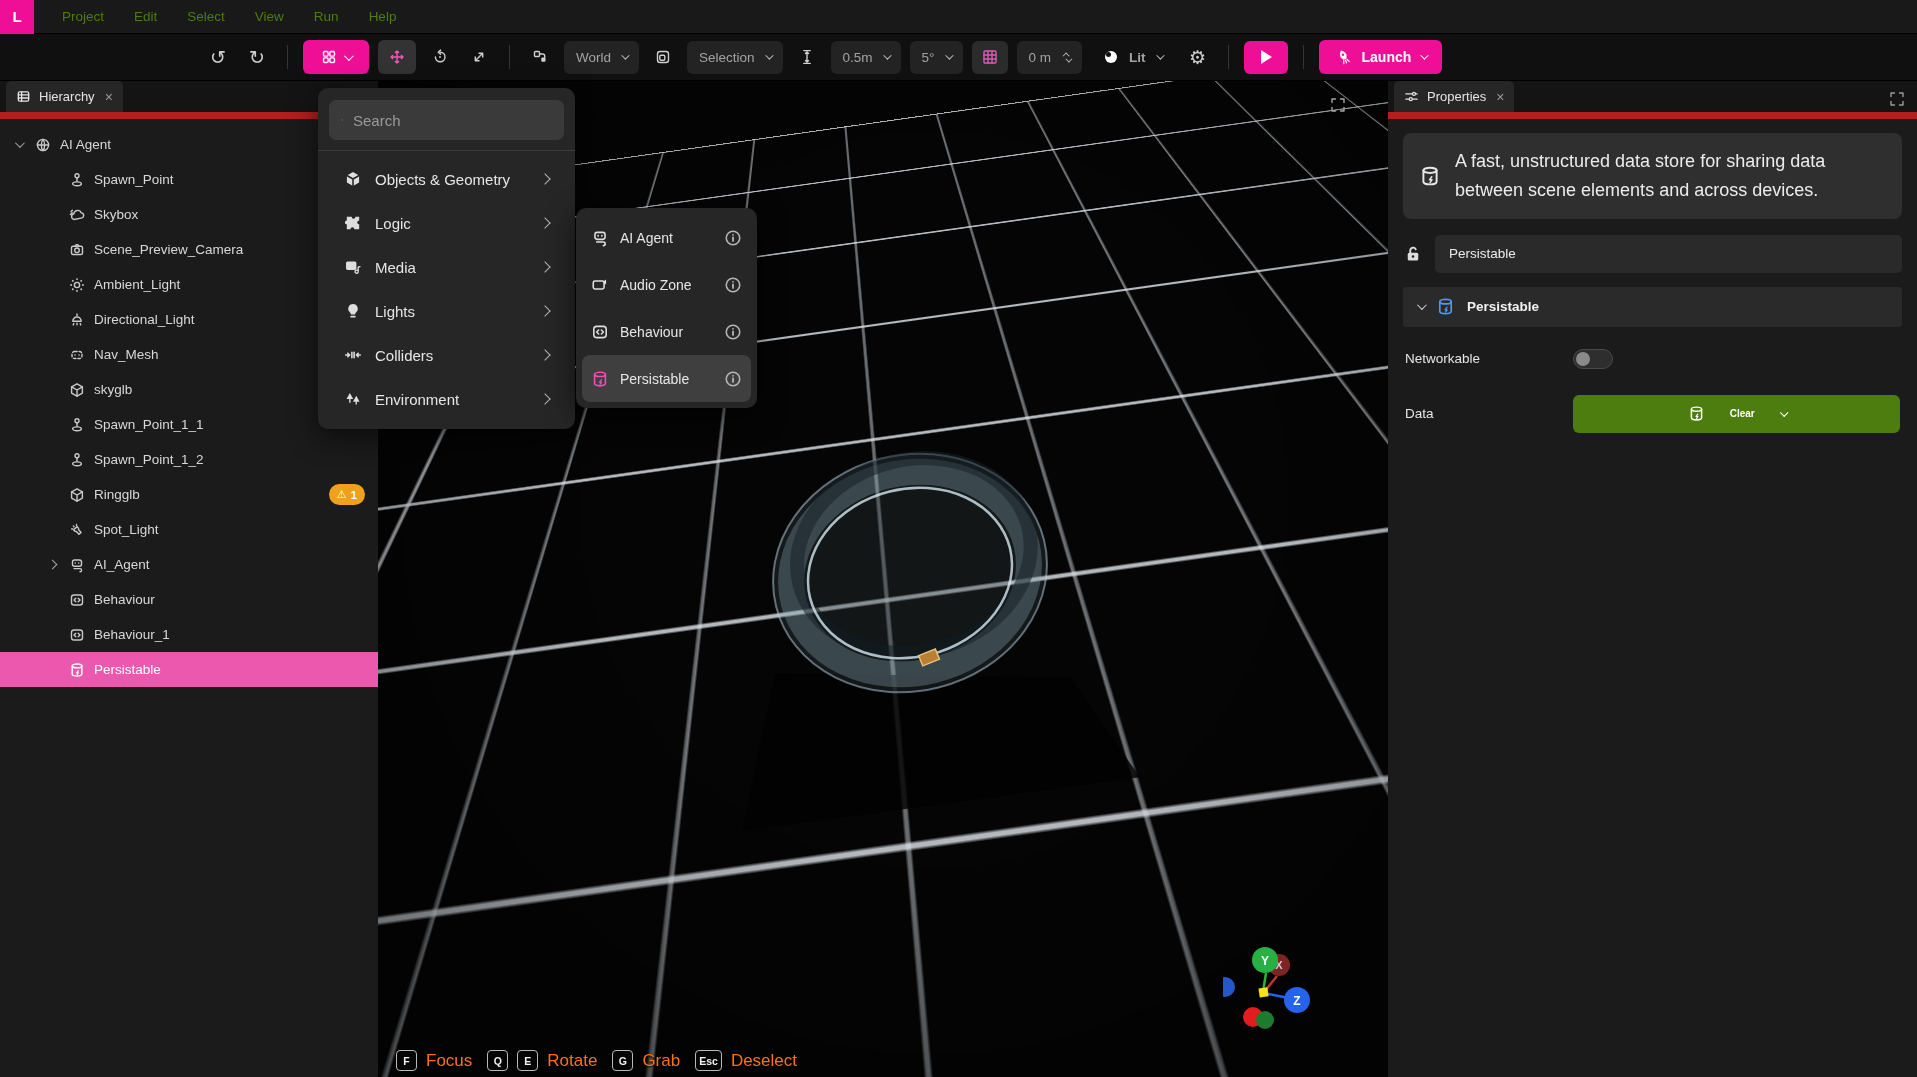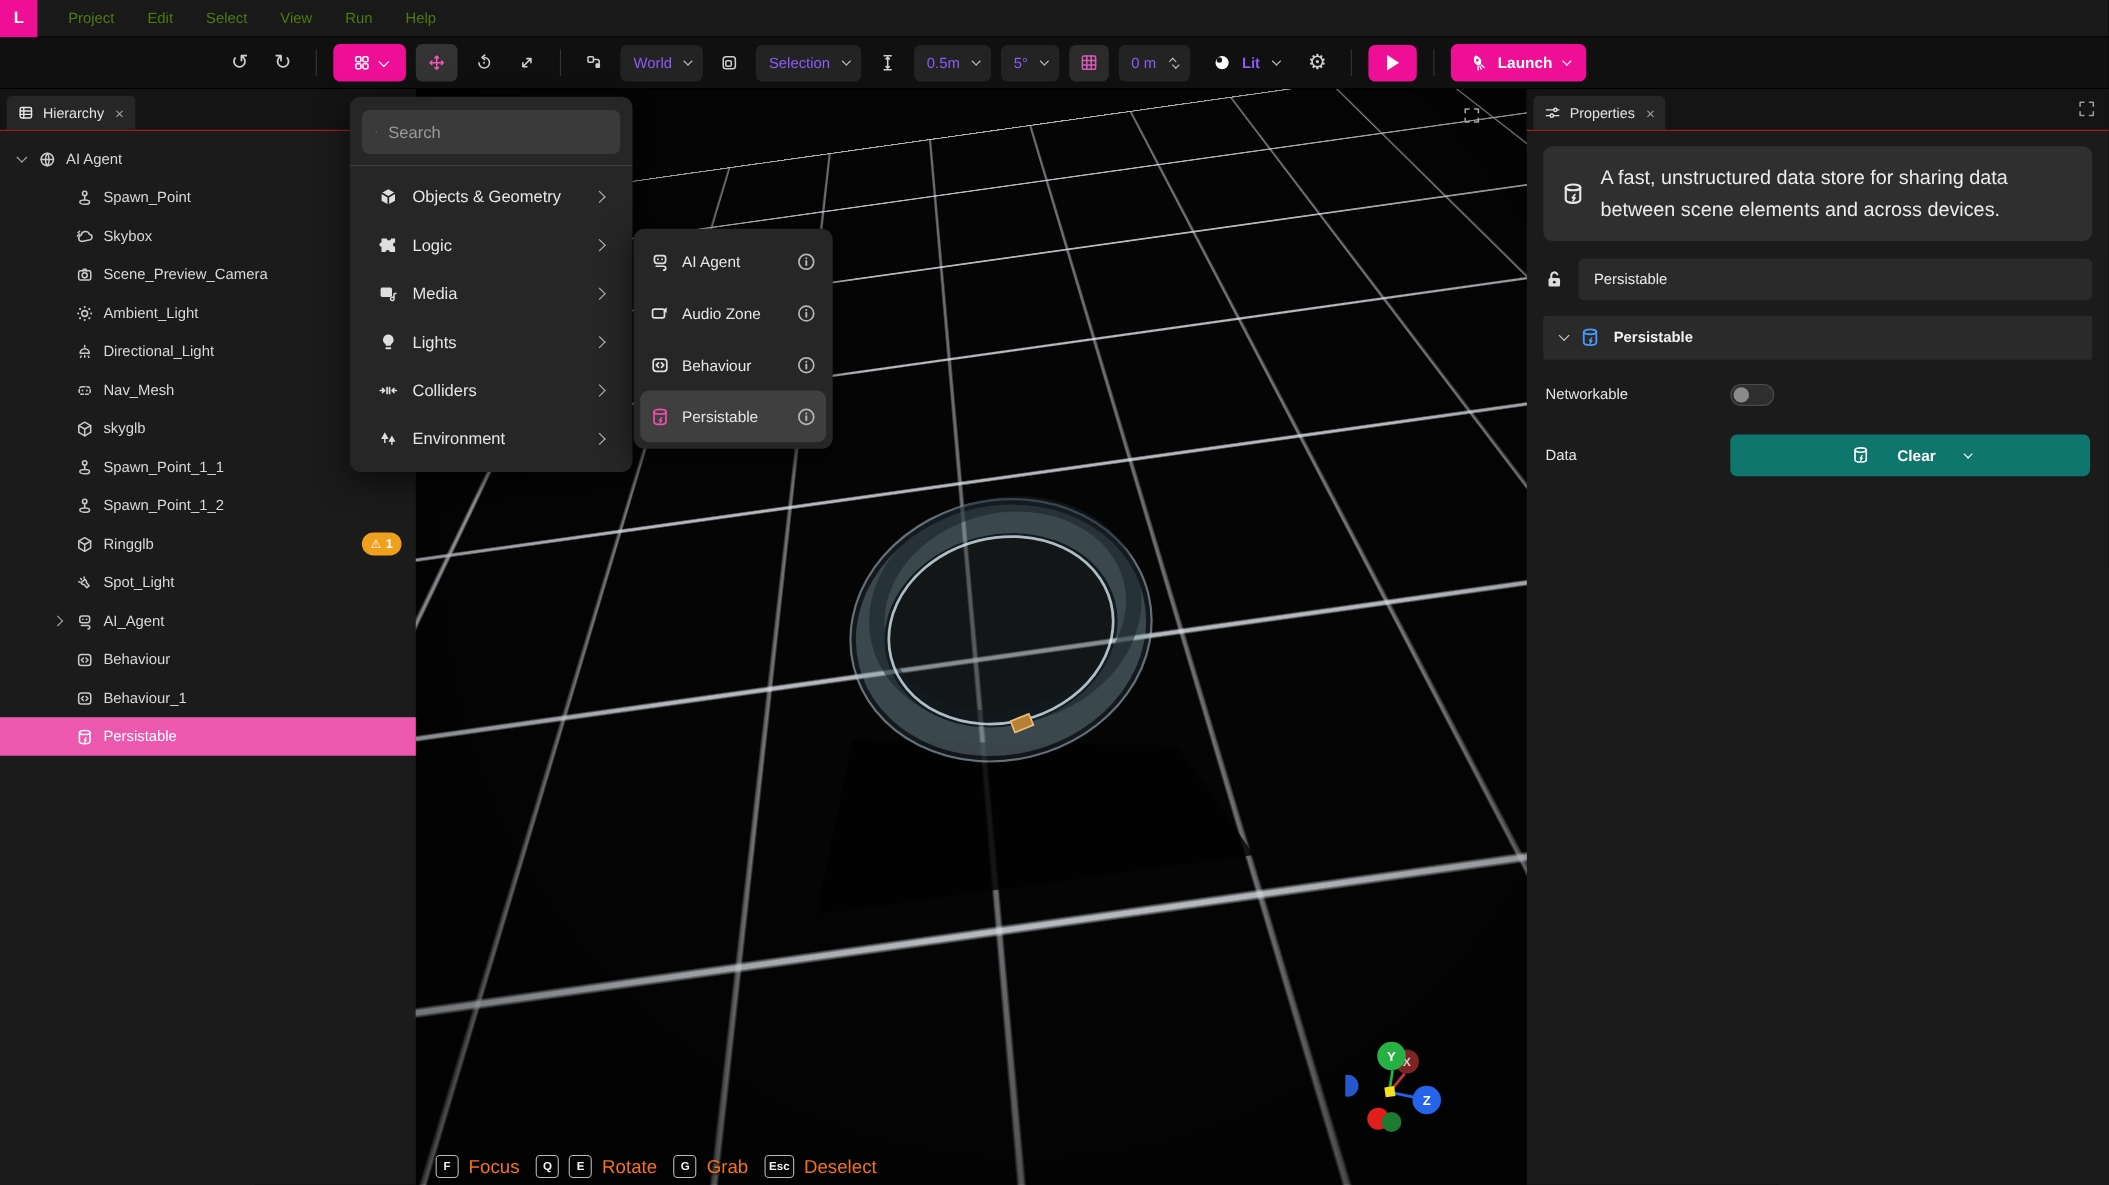--- a/index.html
+++ b/index.html
@@ -17,41 +17,41 @@
   
   .menubar{position:absolute;left:0;top:0;width:100%;height:34px;background:#191919;display:flex;align-items:center;gap:0;border-bottom:1px solid #000}
   .logo{width:34px;height:34px;background:#ee0f96;color:#fff;display:flex;align-items:center;justify-content:center;font-size:15px;font-weight:bold}
   .menubar nav{display:flex;align-items:center;margin-left:14px;gap:2px}
   .mitem{padding:0 14px;font-size:13.5px;color:#4d7c0f;height:34px;display:flex;align-items:center;cursor:default}
 
   
   .toolbar{position:absolute;left:0;top:34px;width:100%;height:47px;background:#101010;display:flex;align-items:center;gap:9px;padding-left:203px;border-bottom:1px solid #000}
   .tbtn{height:32px;min-width:30px;display:flex;align-items:center;justify-content:center;gap:7px;border-radius:6px;color:#cfcfcf}
   .tdiv{width:1px;height:24px;background:#353535;margin:0 6px}
-  .tb-drop{background:#232323;height:33px;border-radius:6px;display:flex;align-items:center;gap:10px;padding:0 12px;font-size:13.5px;color:#8b5cf6}
+  .tb-drop{background:#232323;height:33px;border-radius:6px;display:flex;align-items:center;gap:10px;padding:0 12px;font-size:13.5px;color:#a3a3a3}
   .tb-drop .chv{color:#bdbdbd;width:6px;height:6px}
   .pinkbtn{background:#ee0f96;color:#fff;border:none}
   .addbtn{width:66px;height:34px}
   .movebtn{background:#333;color:#f356b4;width:38px;height:34px}
   .glyph{font-size:19px;line-height:1;color:#cfcfcf}
   .pinkicon{color:#d95cb4}
   .gridtgl{background:#2b2b2b;width:36px;height:33px}
   .stepper{display:flex;flex-direction:column;gap:1px;color:#9a9a9a;margin-left:4px}
   .stepper .chv{width:5px;height:5px}
   .playbtn{width:44px;height:33px;border-radius:6px;background:#ee0f96;display:flex;align-items:center;justify-content:center}
   .playtri{width:0;height:0;border-left:11px solid #fff;border-top:7px solid transparent;border-bottom:7px solid transparent;margin-left:2px}
   .launch{height:34px;background:#ee0f96;border-radius:6px;display:flex;align-items:center;gap:9px;padding:0 16px;color:#fff;font-weight:bold;font-size:14px}
   .launch .chv{width:6px;height:6px}
 
   
   .workspace{position:absolute;left:0;top:81px;width:100%;height:996px}
   .panel{position:absolute;top:0;bottom:0;background:#1b1b1b}
   .panel-left{left:0;width:378px}
   .panel-right{right:0;width:529px}
-  .tabstrip{height:38px;background:#141414;border-bottom:1px solid #b91c1c;display:flex;align-items:flex-end;padding:0 6px;position:relative}
+  .tabstrip{height:38px;background:#141414;border-bottom:7px solid #b91c1c;display:flex;align-items:flex-end;padding:0 6px;position:relative}
   .tab{height:31px;background:#262626;border-radius:5px 5px 0 0;display:flex;align-items:center;gap:8px;padding:0 10px;font-size:13px;color:#e4e4e4}
   .tab .x{color:#9b9b9b;font-size:14px;margin-left:2px}
   .expand{position:absolute;right:12px;top:10px;color:#9b9b9b}
 
   
   .tree{padding-top:8px}
   .trow{height:35px;display:flex;align-items:center;gap:9px;font-size:13.5px;color:#d8d8d8;position:relative;padding-left:10px}
   .trow .slot{width:16px;display:flex;justify-content:center;color:#a8a8a8;flex:none}
   .trow .tic{color:#c9c9c9;flex:none}
   .trow.d1{padding-left:44px}
@@ -105,21 +105,21 @@
   .namerow .ic{width:20px;height:20px;color:#dcdcdc;flex:none}
   .namefield{flex:1;height:38px;background:#2a2a2a;border:none;border-radius:5px;color:#ececec;font-size:13.5px;padding:0 14px;font-family:inherit;outline:none}
   .secthdr{margin-top:14px;height:40px;background:#2a2a2a;border-radius:3px;display:flex;align-items:center;gap:12px;padding:0 14px}
   .secthdr .chv{color:#cfcfcf}
   .secthdr .ic{width:19px;height:19px;color:#4a9af5}
   .secthdr b{font-size:13.5px;color:#f2f2f2}
   .prow{display:flex;align-items:center;margin-top:22px;padding:0 2px}
   .plabel{width:168px;font-size:13.5px;color:#e6e6e6}
   .toggle{width:40px;height:20px;background:#2e2e2e;border:1px solid #4a4a4a;border-radius:11px;position:relative}
   .knob{position:absolute;left:2px;top:2px;width:14px;height:14px;border-radius:50%;background:#8a8a8a}
-  .clearbtn{flex:1;height:38px;background:#0f766e;border-radius:6px;display:flex;align-items:center;justify-content:center;gap:25px;color:#fff;font-weight:bold;font-size:14px}
+  .clearbtn{flex:1;height:38px;background:#4d7c0f;border-radius:6px;display:flex;align-items:center;justify-content:center;gap:25px;color:#fff;font-weight:bold;font-size:10px}
   .clearbtn .ic{width:17px;height:17px;color:#fff}
   .clearbtn .chv{width:5.5px;height:5.5px}
 </style>
 </head>
 <body>
 
 <div class="app">
 
   <div class="menubar">
     <div class="logo">L</div>

